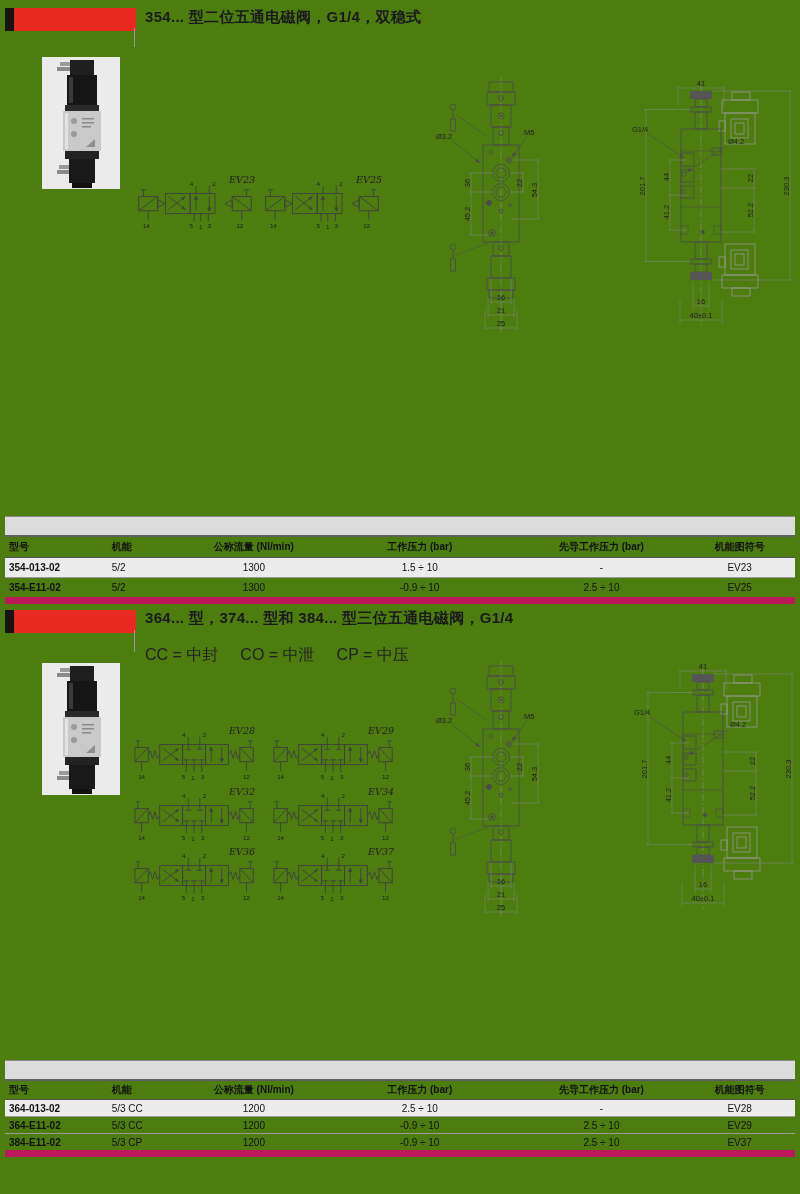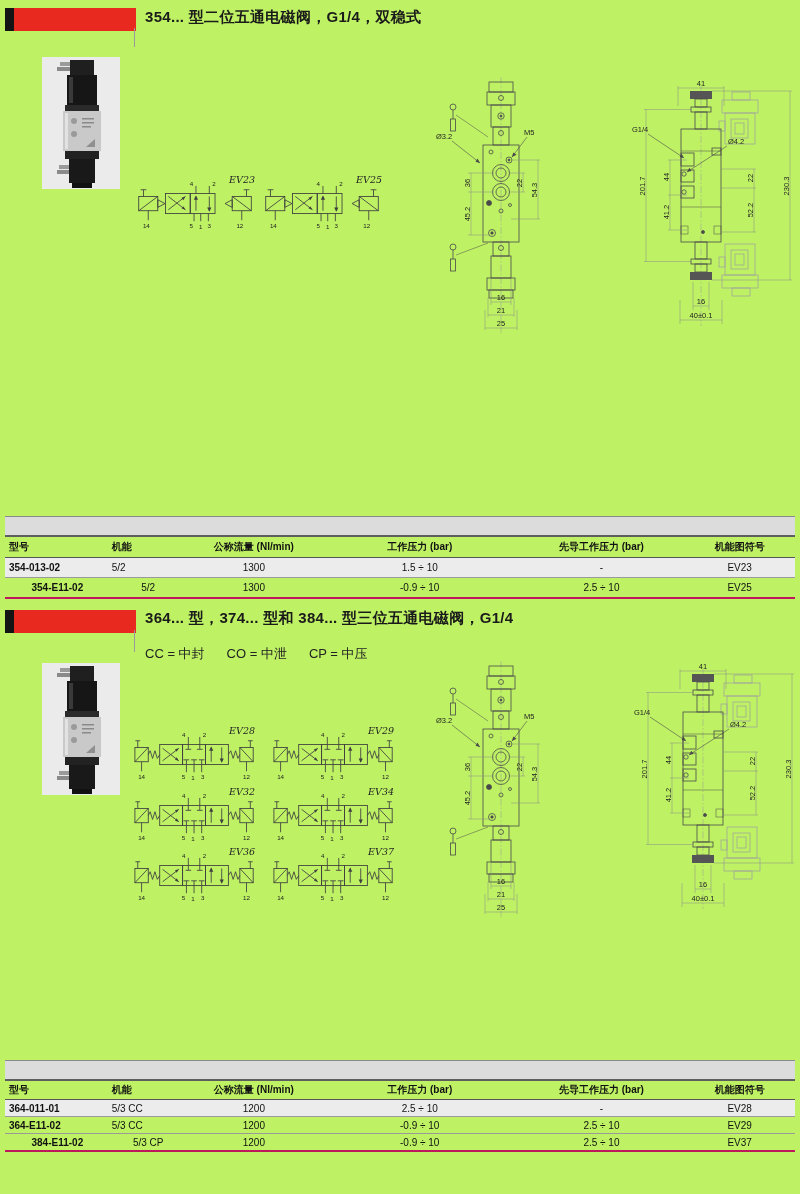--- a/index.html
+++ b/index.html
@@ -1,39 +1,39 @@
 <!DOCTYPE html>
 <html><head>
 <meta charset="utf-8">
 <style>
   html,body{margin:0;padding:0;background:#fff;}
-  .page{position:relative;width:800px;height:1194px;background:#bef264;overflow:hidden;
+  .page{position:relative;width:800px;height:1194px;background:#4d7c0f;overflow:hidden;
         font-family:"Liberation Sans","DejaVu Sans",sans-serif;color:#1a1a1a;}
   .abs{position:absolute;}
   
   .banner{position:absolute;width:122px;height:23px;background:#e8291f;border-left:9px solid #141414;}
   .vline{position:absolute;width:1px;background:#9a9a9a;}
   .sec-title{position:absolute;font-size:15px;font-weight:bold;letter-spacing:.3px;white-space:nowrap;}
-  .legend{position:absolute;font-size:13px;color:#222;}
+  .legend{position:absolute;font-size:16px;color:#222;}
   .legend span{margin-right:22px;}
   
   .cdia{position:absolute;width:124px;height:58px;}
   .cdia svg{width:124px;height:56px;display:block;}
   .ev{position:absolute;top:-3px;right:2px;font-family:"DejaVu Serif","Liberation Serif",serif;
       font-style:italic;font-size:9.5px;color:#222;}
   
   .tblwrap{position:absolute;left:5px;width:790px;}
   .band{height:18px;background:#dcdcdc;border-top:1px solid #8a8a8a;border-bottom:2px solid #5e5e5e;}
   .dtable{width:100%;border-collapse:collapse;font-size:10px;color:#111;table-layout:fixed;}
   .dtable th{font-weight:bold;text-align:center;padding:0 2px;height:20px;border-bottom:1px solid #555;}
   .dtable td{text-align:center;padding:0 2px;height:19px;border-bottom:1px solid #9a9a9a;}
   .t2 th{height:18px;}
   .t2 td{height:16px;}
   .dtable .c-l{text-align:left;padding-left:4px;}
-  .dtable tbody tr:last-child td{border-bottom:2px solid #be185d;text-align:center;}
+  .dtable tbody tr:last-child td{border-bottom:7px solid #be185d;}
   .r0{background:#ececec;}
   .model{font-weight:bold;}
   
   svg text{font-family:"Liberation Sans","DejaVu Sans",sans-serif;}
   .dim{font-size:7.5px;fill:#222;}
   .port{font-size:6.5px;fill:#222;}
 </style>
 </head>
 <body>
 
@@ -476,21 +476,21 @@
           <th class="c-l">型号</th>
           <th class="c-l">机能</th>
           <th>公称流量 (Nl/min)</th>
           <th>工作压力 (bar)</th>
           <th>先导工作压力 (bar)</th>
           <th>机能图符号</th>
         </tr>
       </thead>
       <tbody>
         <tr class="r0">
-          <td class="c-l model">364-011-01</td>
+          <td class="c-l model">364-013-02</td>
           <td class="c-l">5/3 CC</td>
           <td>1200</td>
           <td>2.5 ÷ 10</td>
           <td>-</td>
           <td>EV28</td>
         </tr>
         <tr class="r1">
           <td class="c-l model">364-E11-02</td>
           <td class="c-l">5/3 CC</td>
           <td>1200</td>

